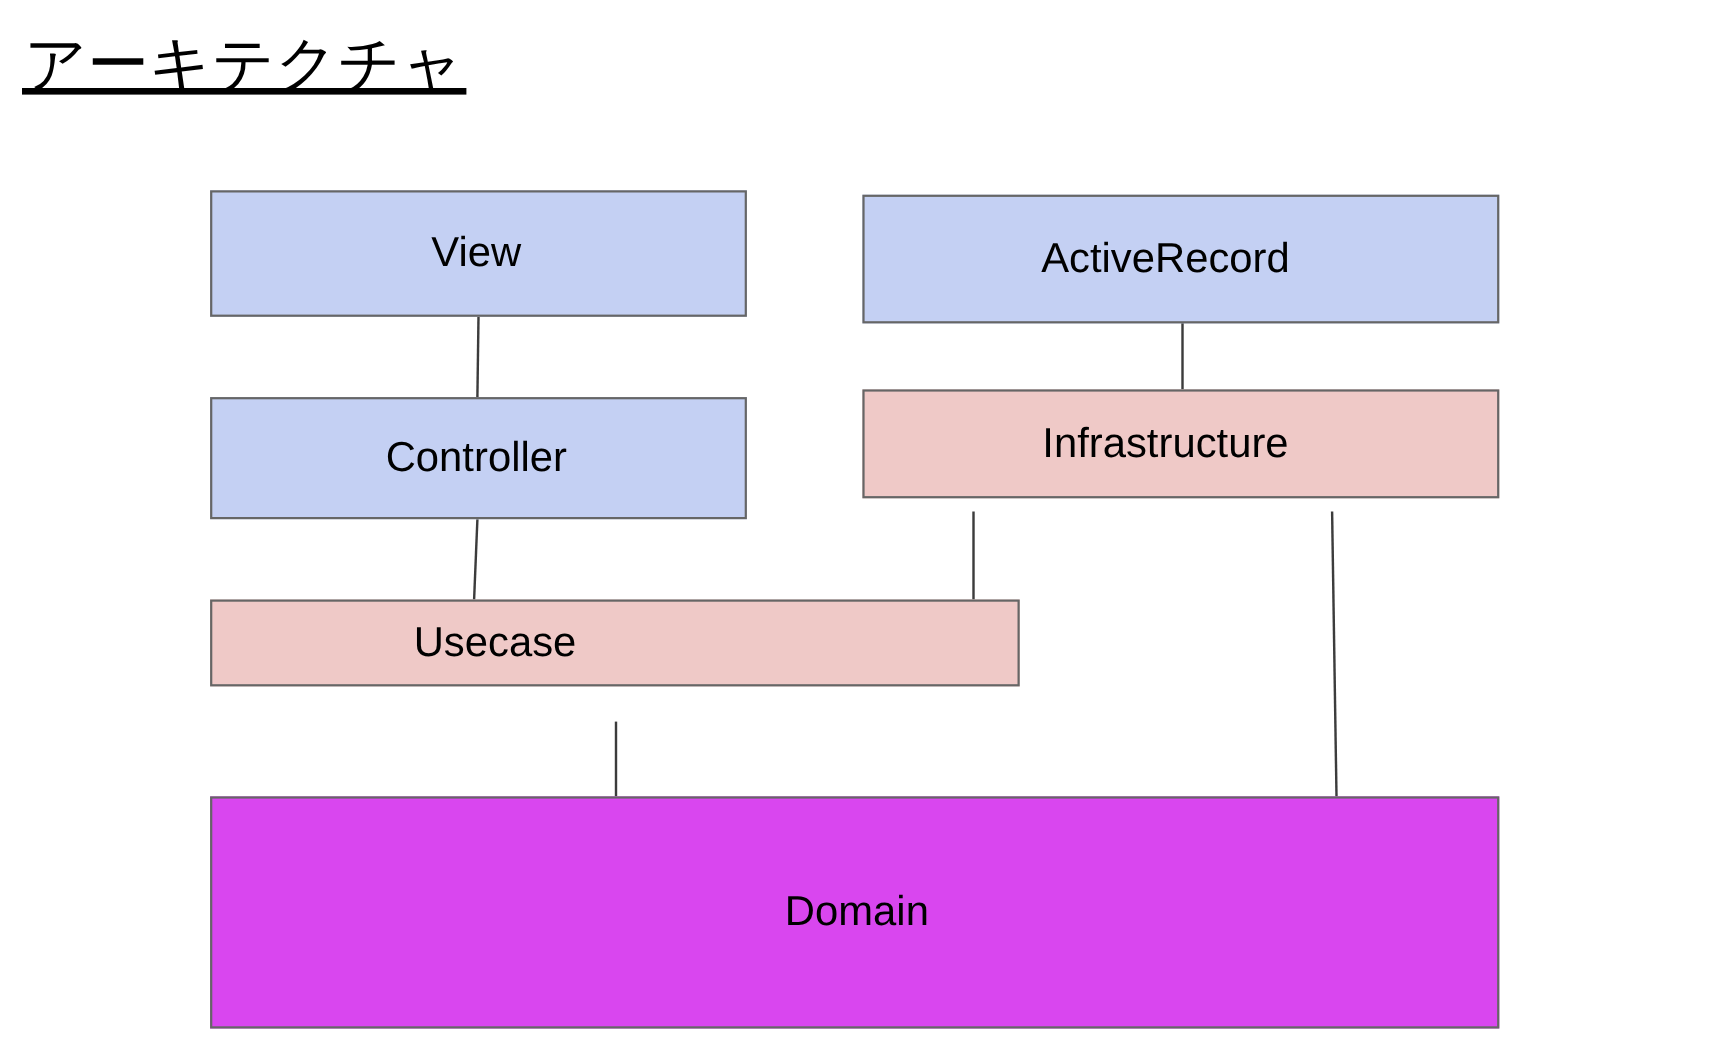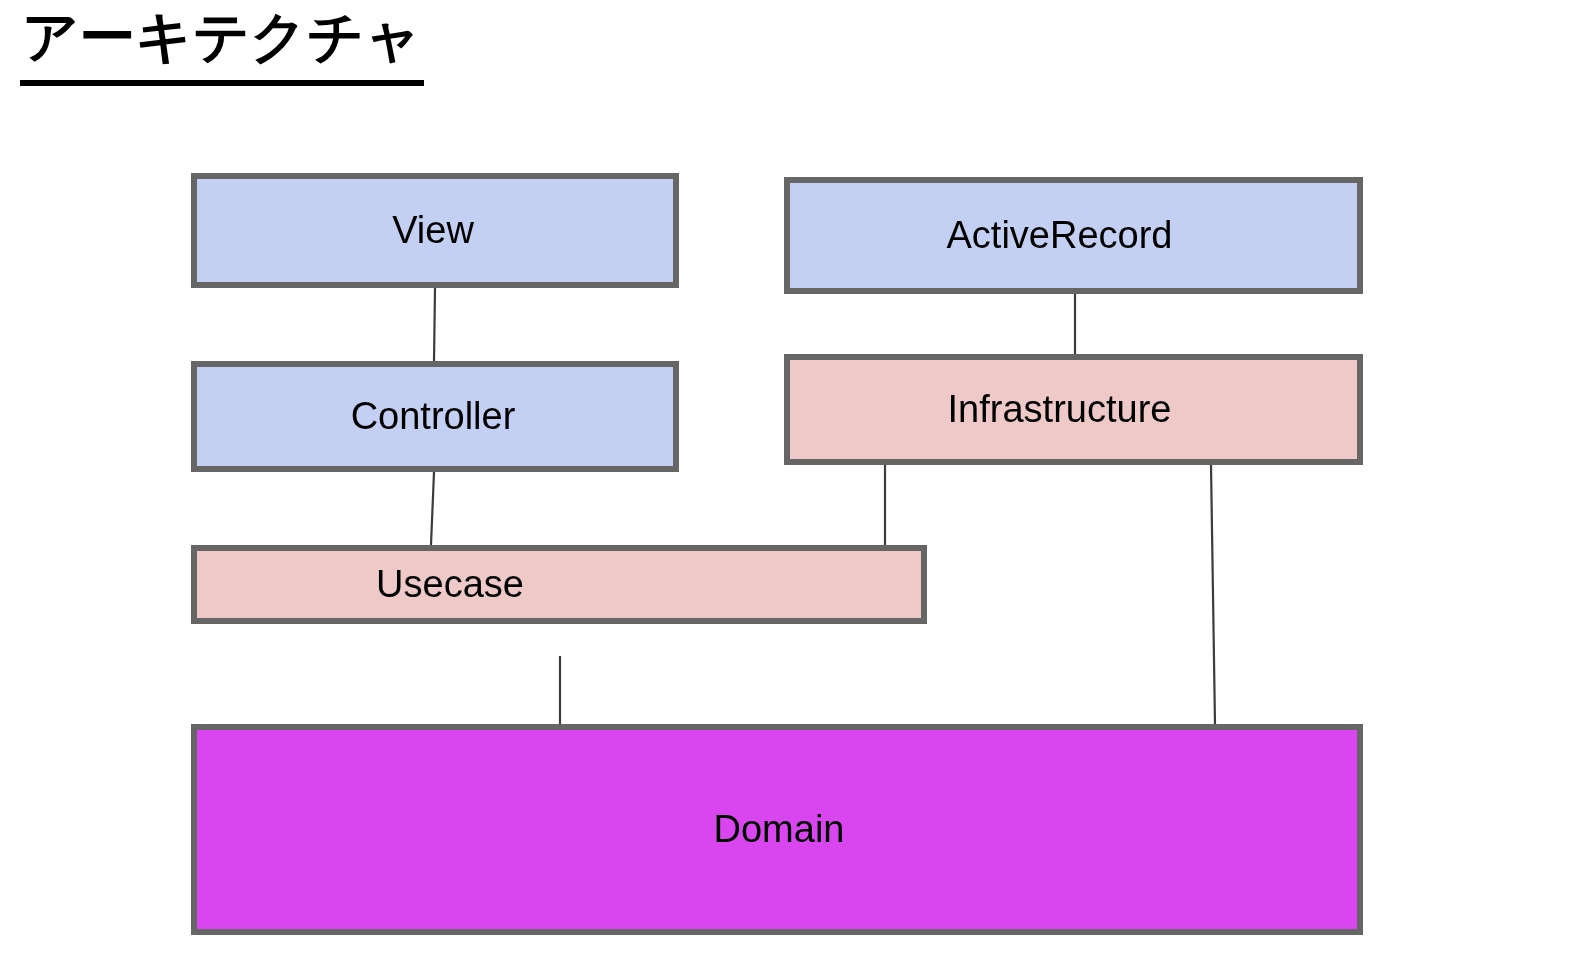--- a/index.html
+++ b/index.html
@@ -15,24 +15,24 @@
   #canvas {
     position: relative;
     width: 1573px;
     height: 959px;
     background: #ffffff;
     overflow: hidden;
   }
   #title {
     position: absolute;
     left: 22px;
-    top: 8px;
+    top: 29px;
     font-size: 56px;
     line-height: 1.05;
-    font-weight: 700;
+    font-weight: 400;
     letter-spacing: 0px;
     color: #000000;
     white-space: nowrap;
   }
   #title-underline {
     position: absolute;
     left: 20px;
     top: 80px;
     width: 404px;
     height: 6px;
@@ -42,21 +42,21 @@
     position: absolute;
     left: 0;
     top: 0;
     width: 1573px;
     height: 959px;
     pointer-events: none;
   }
   .node {
     position: absolute;
     box-sizing: border-box;
-    border: 6px solid #15803d;
+    border: 2px solid #15803d;
     display: flex;
     align-items: center;
     justify-content: center;
     font-size: 38px;
     line-height: 1;
     color: #000000;
     z-index: 2;
   }
   .node.blue  { background: #c4d0f3; }
   .node.pink  { background: #efc9c7; }
@@ -86,21 +86,21 @@
   <div id="nodes">
       <div class="node blue" style="left: 191px; top: 173px; width: 488px; height: 115px; background: rgb(196, 208, 243); border-color: rgb(102, 102, 102);">
         <span class="node-label" style="margin-left: -4px;">View</span>
       </div>
       <div class="node blue" style="left: 784px; top: 177px; width: 579px; height: 117px; background: rgb(196, 208, 243); border-color: rgb(102, 102, 102);">
         <span class="node-label" style="margin-left: -28px;">ActiveRecord</span>
       </div>
       <div class="node blue" style="left: 191px; top: 361px; width: 488px; height: 111px; background: rgb(196, 208, 243); border-color: rgb(102, 102, 102);">
         <span class="node-label" style="margin-left: -4px; text-align: right;">Controller</span>
       </div>
-      <div class="node pink" style="left: 784px; top: 354px; width: 579px; height: 111px; background: rgb(239, 201, 199); border-color: rgb(102, 102, 102);">
+      <div class="node pink" style="left: 784px; top: 354px; width: 579px; height: 99px; background: rgb(239, 201, 199); border-color: rgb(102, 102, 102);">
         <span class="node-label" style="margin-left: -28px;">Infrastructure</span>
       </div>
       <div class="node pink" style="left: 191px; top: 545px; width: 736px; height: 79px; background: rgb(239, 201, 199); border-color: rgb(102, 102, 102);">
         <span class="node-label" style="margin-left: -218px;">Usecase</span>
       </div>
       <div class="node pink" style="left: 191px; top: 724px; width: 1172px; height: 211px; background: #d946ef; border-color: rgb(102, 102, 102);">
         <span class="node-label" style="margin-left: 4px;">Domain</span>
       </div>
     </div>
 

